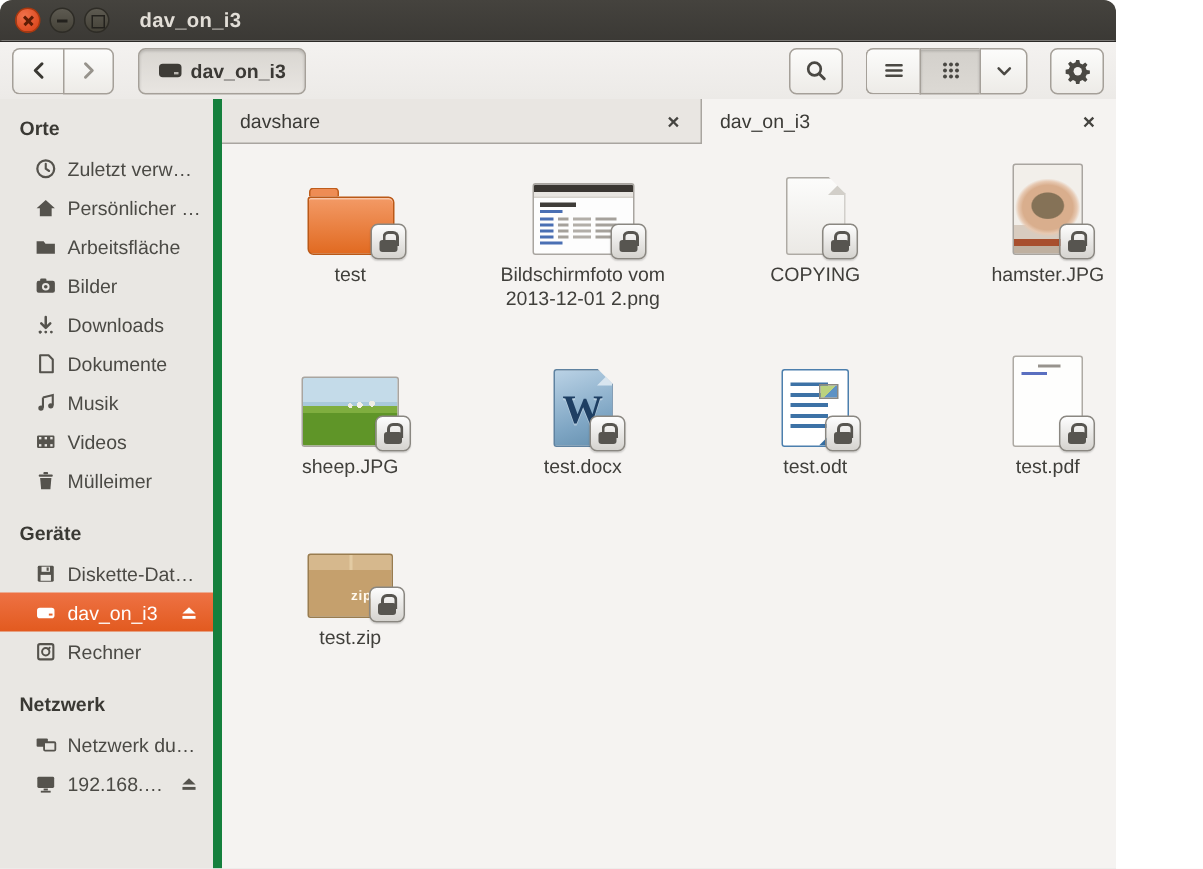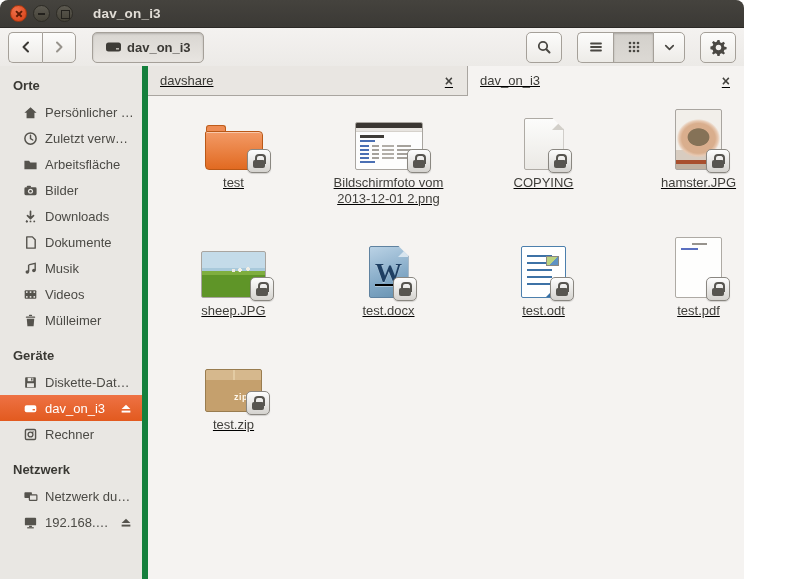--- a/index.html
+++ b/index.html
@@ -46,21 +46,21 @@
              overflow:hidden; flex-shrink:0; }
   .sb-header { font-weight:bold; font-size:13px; color:#3A3934; padding:6px 8px 6px 13px; }
   .sb-item { display:flex; align-items:center; height:26px; padding-left:23px; font-size:13px;
              color:#4B4A45; gap:7px; cursor:default; white-space:nowrap; }
   .sb-item svg { flex-shrink:0; color:#55534D; }
   .sb-item.selected { background:linear-gradient(#EE7244,#E25A1F); color:#FFFFFF; }
   .sb-item.selected svg { color:#FFFFFF; }
   .sb-eject { margin-left:auto; margin-right:9px; display:flex; }
   .sb-section { margin-top:9px; }
   
-  .main { flex:1; display:flex; flex-direction:column; min-width:0;text-decoration:underline; }
+  .main { flex:1; display:flex; flex-direction:column; min-width:0; }
   .tabbar { height:30px; display:flex; background:#E5E2DE; }
   .tab { display:flex; align-items:center; font-size:13px; color:#3B3A36; padding:0 12px;
          border-bottom:1px solid #A9A5A0; cursor:default; }
   .tab-inactive { width:320px; background:#E9E6E2; border-right:1px solid #A9A5A0; }
   .tab-active { flex:1; background:#F5F3F1; border-bottom:1px solid transparent; }
   .tab-close { margin-left:auto; color:#454440; font-size:14px; font-weight:bold; padding:0 2px; cursor:default; }
   
   .content { flex:1; background:#F5F3F1; padding:6px 0 0 8px; }
   .grid { display:grid; grid-template-columns:repeat(4,155px); grid-template-rows:128px 114px 112px;
           justify-items:center; }
@@ -232,30 +232,30 @@
     </div>
   </div>
 
   <div class="body">
 
     <div class="sidebar">
       <div class="sb-header">Orte</div>
 
       <div class="sb-item">
         <svg width="15" height="15" viewBox="0 0 16 16">
-            <path d="M8 2.5 1.5 8.3h2.3V14h8.4V8.3h2.3Z" fill="currentColor"></path>
-          </svg>
-        <span>Persönlicher …</span>
-      </div>
-      <div class="sb-item">
-        <svg width="15" height="15" viewBox="0 0 16 16">
             <circle cx="8" cy="8" r="6" fill="none" stroke="currentColor" stroke-width="1.6"></circle>
             <path d="M8 4.5V8l2.4 1.6" fill="none" stroke="currentColor" stroke-width="1.5" stroke-linecap="round"></path>
           </svg>
         <span>Zuletzt verw…</span>
+      </div>
+      <div class="sb-item">
+        <svg width="15" height="15" viewBox="0 0 16 16">
+            <path d="M8 2.5 1.5 8.3h2.3V14h8.4V8.3h2.3Z" fill="currentColor"></path>
+          </svg>
+        <span>Persönlicher …</span>
       </div>
       <div class="sb-item">
         <svg width="15" height="15" viewBox="0 0 16 16">
             <path d="M1.5 4h5l1.3 1.8h6.7V13h-13Z" fill="currentColor"></path>
           </svg>
         <span>Arbeitsfläche</span>
       </div>
       <div class="sb-item">
         <svg width="15" height="15" viewBox="0 0 16 16">
             <rect x="1.5" y="4.5" width="13" height="8.5" rx="1.5" fill="currentColor"></rect>

